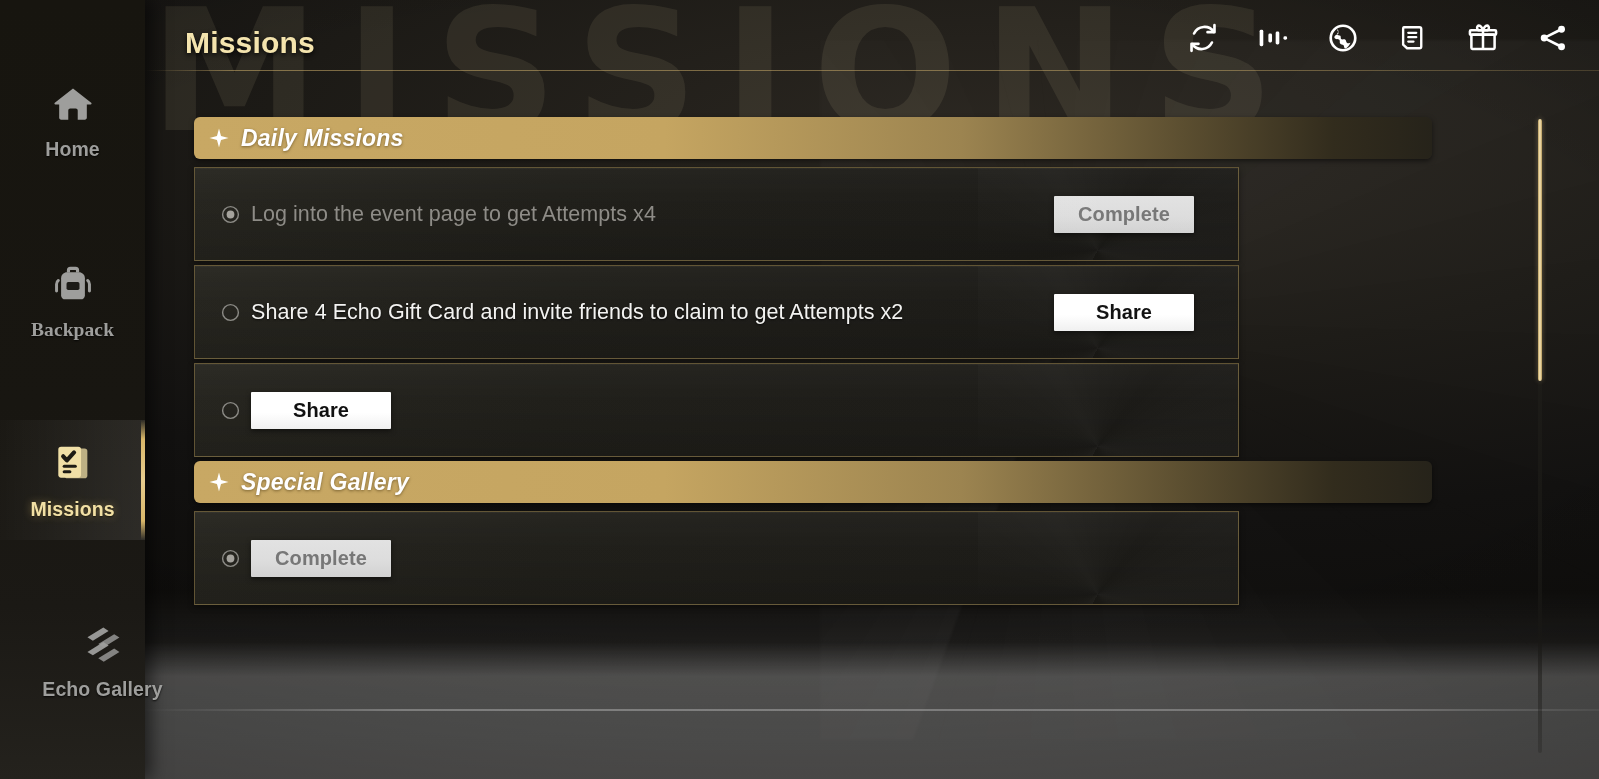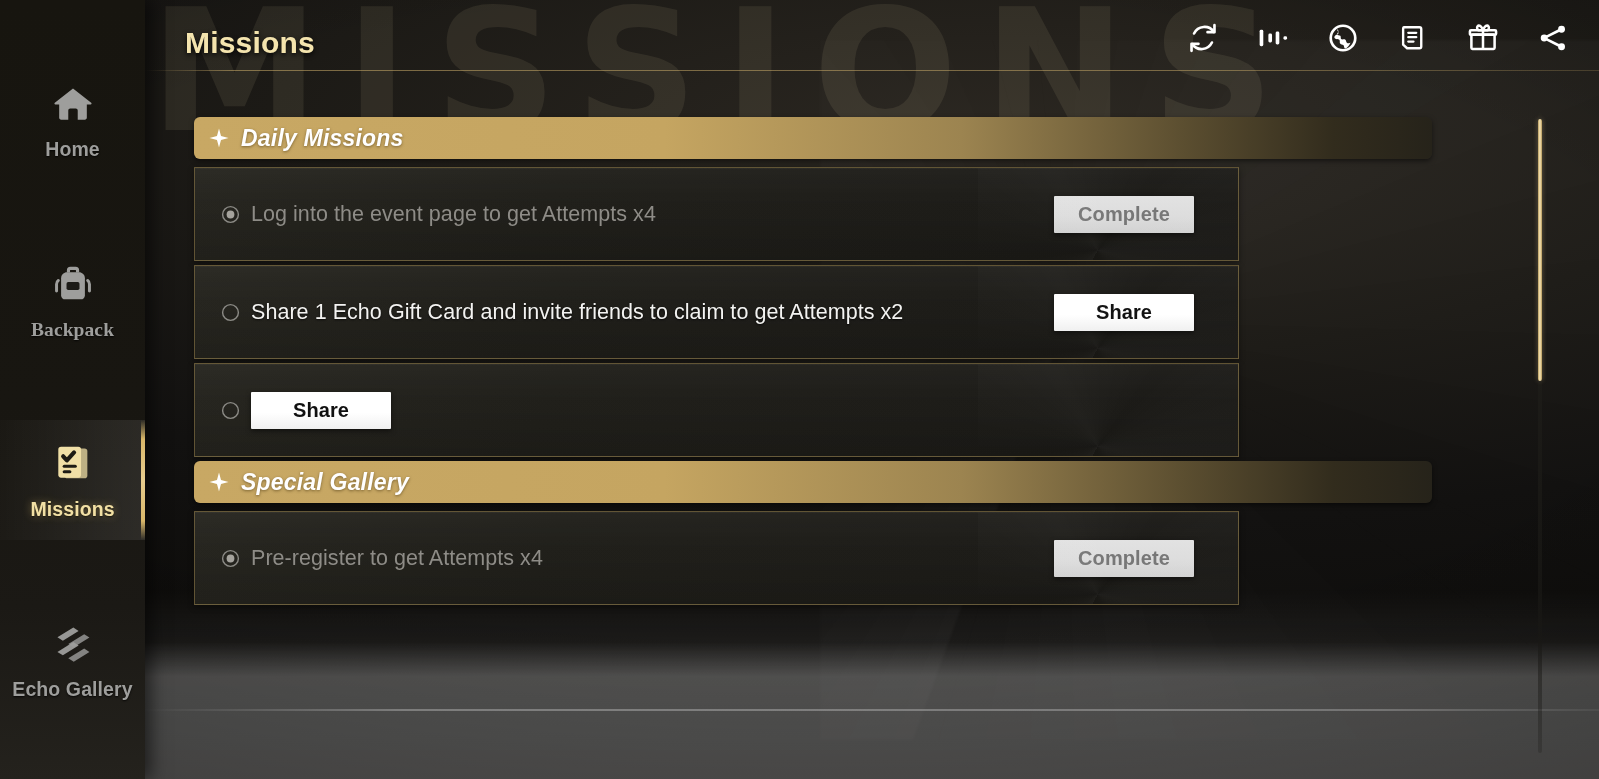--- a/index.html
+++ b/index.html
@@ -338,21 +338,21 @@
       <rect x="7.2" y="3.2" width="13" height="17" rx="1.6" fill="#f0dfa6" opacity=".75"></rect>
       <rect x="3.6" y="2.2" width="13" height="17.6" rx="1.6" fill="#f0dfa6"></rect>
       <path d="M6.4 7.6l2.1 2.3 4.1-4.5" fill="none" stroke="#1d1b14" stroke-width="2.4" stroke-linecap="round" stroke-linejoin="round"></path>
       <rect x="6.1" y="12.4" width="8.1" height="1.8" rx=".9" fill="#1d1b14"></rect>
       <rect x="6.1" y="15.5" width="5" height="1.8" rx=".9" fill="#1d1b14"></rect>
     </svg>
         </div>
         <div class="nav-label">Missions</div>
         <div class="nav-active-bar"></div>
       </div>
-      <div class="nav-item" style="top: 600px; height: 120px;">
+      <div class="nav-item" style="top: 600px; height: 120px; margin-left: 30px;">
         <div class="nav-icon">
           <svg width="46" height="42" viewBox="0 0 24 24" fill="#9e9e9c">
       <path d="M12.2 2.6 3.1 8.2l3.1 1.9 9-5.6-3-1.9z" opacity=".95"></path>
       <path d="M18.4 6.4 9.3 12l3.1 1.9 9-5.6-3-1.9z" opacity=".8"></path>
       <path d="M12.2 10.9 3.1 16.5l3.1 1.9 9-5.6-3-1.9z" opacity=".95"></path>
       <path d="M18.4 14.6 9.3 20.2l3.1 1.9 9-5.6-3-1.9z" opacity=".8"></path>
     </svg>
         </div>
         <div class="nav-label">Echo Gallery</div>
       </div>
@@ -434,21 +434,21 @@
           <span class="mission-text">Log into the event page to get Attempts x4</span>
           <button class="mission-action complete">Complete</button>
         </div>
         <div class="mission-row">
           <div class="row-sheen"></div>
           <span class="mission-bullet">
             <svg width="19" height="19" viewBox="0 0 20 20">
       <circle cx="10" cy="10" r="8.3" fill="none" stroke="#8b8a85" stroke-width="1.5"></circle>
     </svg>
           </span>
-          <span class="mission-text">Share 1 Echo Gift Card and invite friends to claim to get Attempts x2</span>
+          <span class="mission-text">Share 4 Echo Gift Card and invite friends to claim to get Attempts x2</span>
           <button class="mission-action share">Share</button>
         </div>
         <div class="mission-row">
           <div class="row-sheen"></div>
           <span class="mission-bullet">
             <svg width="19" height="19" viewBox="0 0 20 20">
       <circle cx="10" cy="10" r="8.3" fill="none" stroke="#8b8a85" stroke-width="1.5"></circle>
     </svg>
           </span>
           <button class="mission-action share">Share</button>
@@ -462,21 +462,20 @@
           <span class="section-title">Special Gallery</span>
         </div>
         <div class="mission-row done">
           <div class="row-sheen"></div>
           <span class="mission-bullet">
             <svg width="19" height="19" viewBox="0 0 20 20">
       <circle cx="10" cy="10" r="8.3" fill="none" stroke="#8b8a85" stroke-width="1.5"></circle>
       <circle cx="10" cy="10" r="4.1" fill="#a5a39d"></circle>
     </svg>
           </span>
-          <span class="mission-text">Pre-register to get Attempts x4</span>
           <button class="mission-action complete">Complete</button>
         </div>
       </div>
     <div id="content-fade"></div>
   </main>
 
   <div id="scrollbar-track">
     <div id="scrollbar-thumb" style="height: 262px; top: 6px;"></div>
   </div>
 

